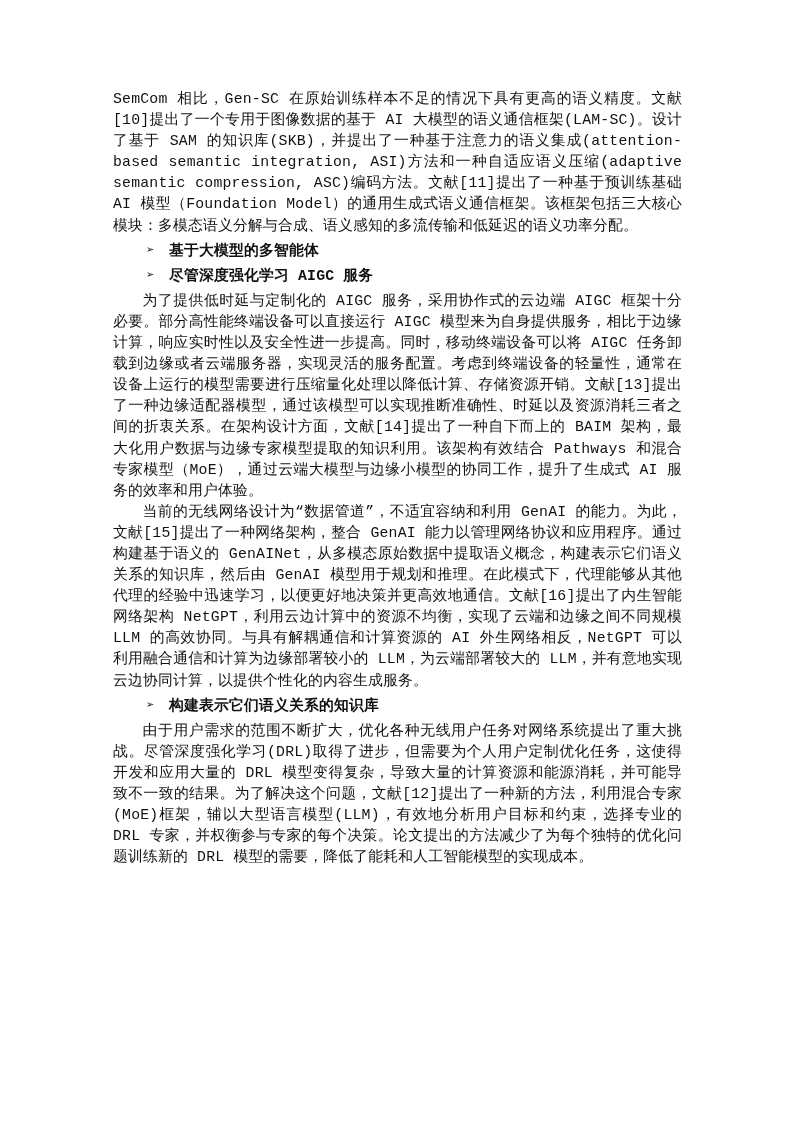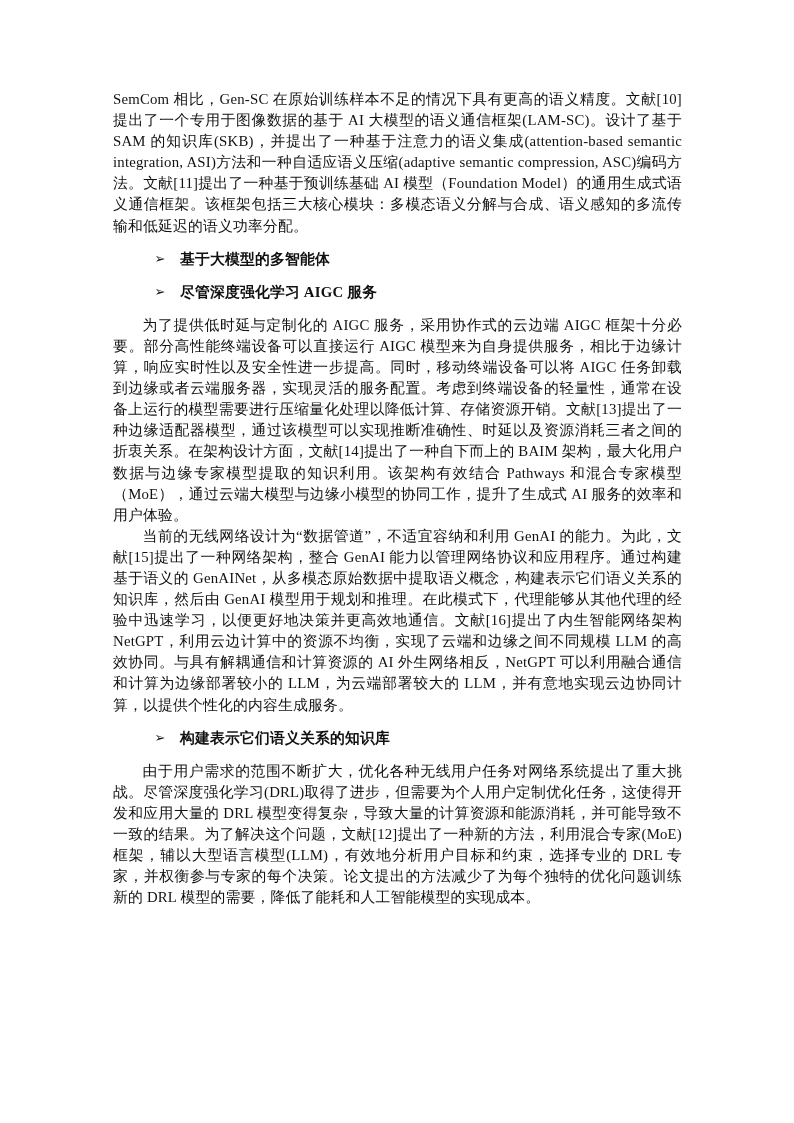--- a/index.html
+++ b/index.html
@@ -8,40 +8,40 @@
     background: #ffffff;
   }
   .page {
     position: relative;
     width: 794px;
     height: 1123px;
     box-sizing: border-box;
     background: #ffffff;
     padding: 89px 112px 0 113px;
     overflow: hidden;
-    font-family: Liberation Serif, serif;
+    font-family: Liberation Mono, monospace;
     color: #111111;
   }
   .doc-body {
     width: 569px;
   }
   .para {
     margin: 0;
     font-size: 14.8px;
     line-height: 21.1px;
     text-align: justify;
     text-indent: 2em;
     letter-spacing: 0.2px;
     word-break: break-word;
   }
   .para.noindent {
     text-indent: 0;
   }
   .heading {
-    margin: 12px;
+    margin: 4px;
     font-size: 14.8px;
     line-height: 21.1px;
     font-weight: bold;
     padding-left: 2em;
     letter-spacing: 0.2px;
   }
   .heading .bullet {
     font-weight: normal;
     font-size: 13px;
     margin-right: 1.1em;

